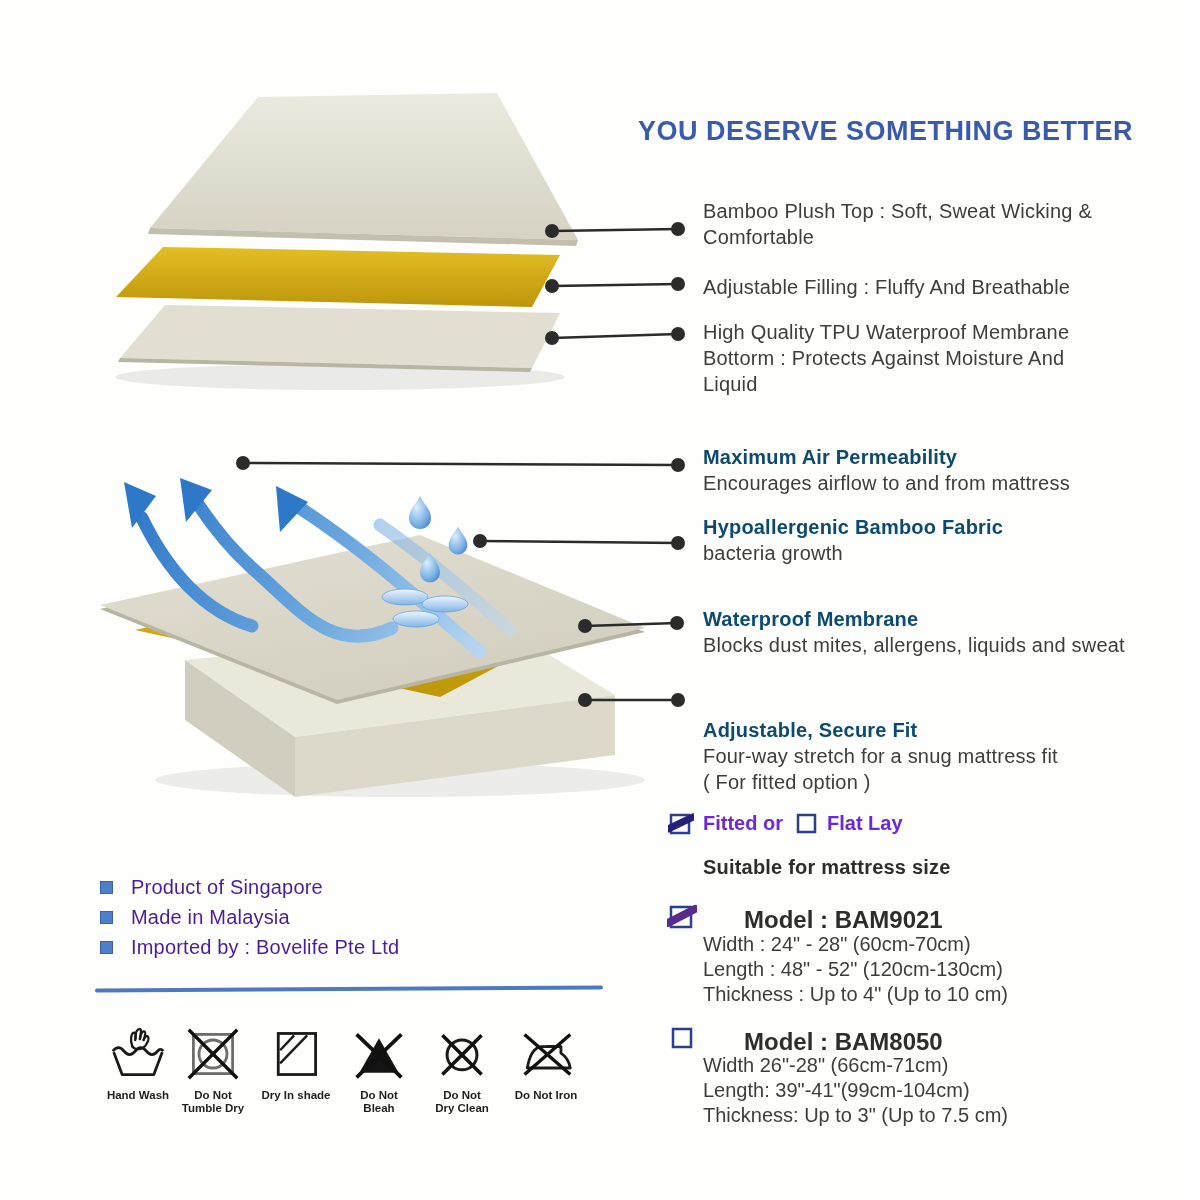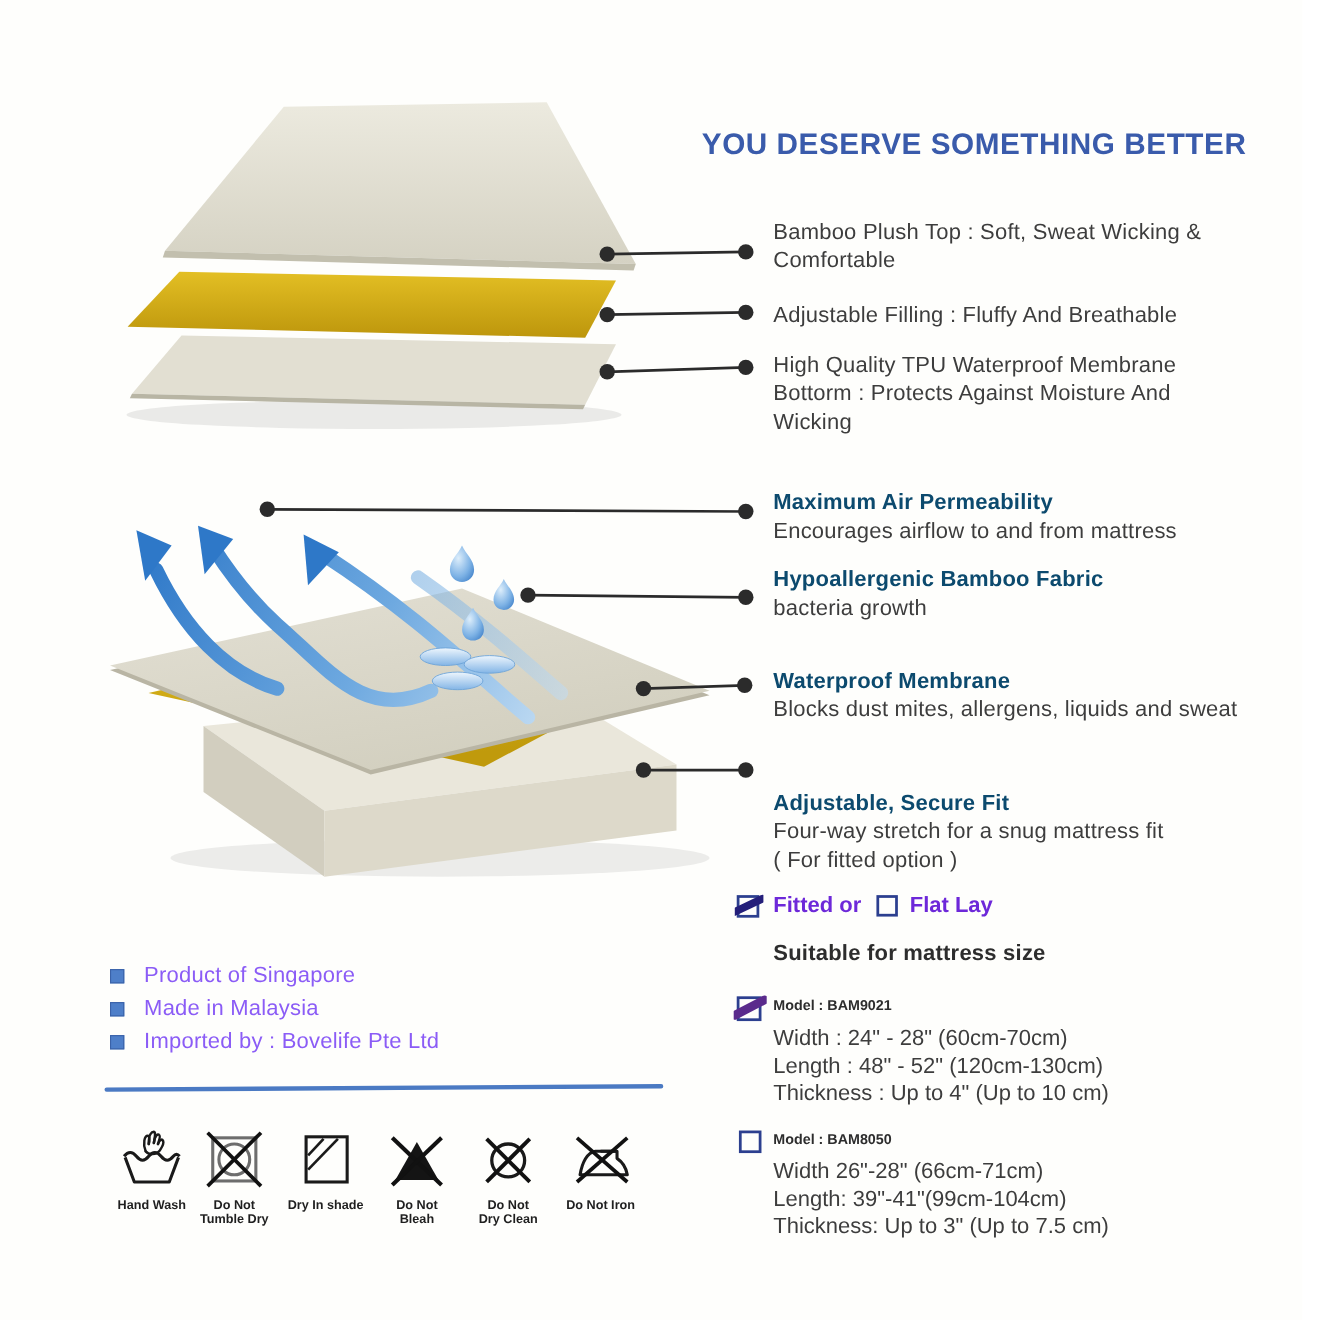--- a/index.html
+++ b/index.html
@@ -3,26 +3,26 @@
 <meta charset="utf-8">
 <style>
   html,body{margin:0;padding:0;background:#ffffff;}
   #page{position:relative;width:1184px;height:1200px;background:#fefefc;overflow:hidden;
         font-family:"Liberation Sans", sans-serif;}
   .abs{position:absolute;}
   .title{font-size:27px;font-weight:bold;color:#3a5bab;letter-spacing:.5px;}
   .body-text{font-size:20px;color:#3d3d3d;line-height:26px;letter-spacing:.2px;}
   .blue-head{font-size:20px;font-weight:bold;color:#0c4a6e;letter-spacing:.2px;line-height:26px;}
   .suit-head{font-size:20px;font-weight:bold;color:#2d2d2d;letter-spacing:.2px;}
-  .model-name{font-size:13px;font-weight:bold;color:#2d2d2d;}
+  .model-name{font-size:24px;font-weight:bold;color:#2d2d2d;margin-left:41px;}
   .spec-line{font-size:20px;color:#3d3d3d;line-height:25px;}
   .opt-label{font-size:20px;font-weight:bold;color:#6d28d9;}
   .origin-item{display:flex;align-items:center;gap:18px;height:30px;}
   .origin-bullet{width:11px;height:11px;background:#4e7fc9;border:1px solid #3a62a8;flex:0 0 auto;}
-  .origin-text{font-size:20px;color:#8b5cf6;letter-spacing:.2px;}
+  .origin-text{font-size:20px;color:#4c1d95;letter-spacing:.2px;}
   .divider{height:4px;background:#4b7ac3;transform:rotate(-.35deg);border-radius:2px;}
   .care-item{width:92px;text-align:center;}
   .care-label{font-size:11.5px;font-weight:bold;color:#1f1f1f;line-height:13px;margin-top:3px;}
   .check-row{display:flex;align-items:center;}
   .check-row svg{flex:0 0 auto;}
   .line1{display:block;}
 </style>
 </head>
 <body>
 
@@ -70,21 +70,21 @@
   <div class="abs body-text" style="left:703px;top:198px;">
     <span class="line1">Bamboo Plush Top : Soft, Sweat Wicking &amp;</span>
     <span class="line1">Comfortable</span>
   </div>
   <div class="abs body-text" style="left:703px;top:274px;">
     <span class="line1">Adjustable Filling : Fluffy And Breathable</span>
   </div>
   <div class="abs body-text" style="left:703px;top:319px;">
     <span class="line1">High Quality TPU Waterproof Membrane</span>
     <span class="line1">Bottorm : Protects Against Moisture And</span>
-    <span class="line1">Wicking</span>
+    <span class="line1">Liquid</span>
   </div>
 
   <svg class="abs" style="left:80px;top:440px;" width="640" height="440" viewBox="0 0 640 440">
     <defs>
       <linearGradient id="ag" x1="420" y1="230" x2="60" y2="40" gradientUnits="userSpaceOnUse">
         <stop offset="0" stop-color="#c3ddf3"></stop>
         <stop offset="0.45" stop-color="#6ea9e0"></stop>
         <stop offset="1" stop-color="#2e78c8"></stop>
       </linearGradient>
       <linearGradient id="goldG2" x1="0" y1="0" x2="0.2" y2="1">

